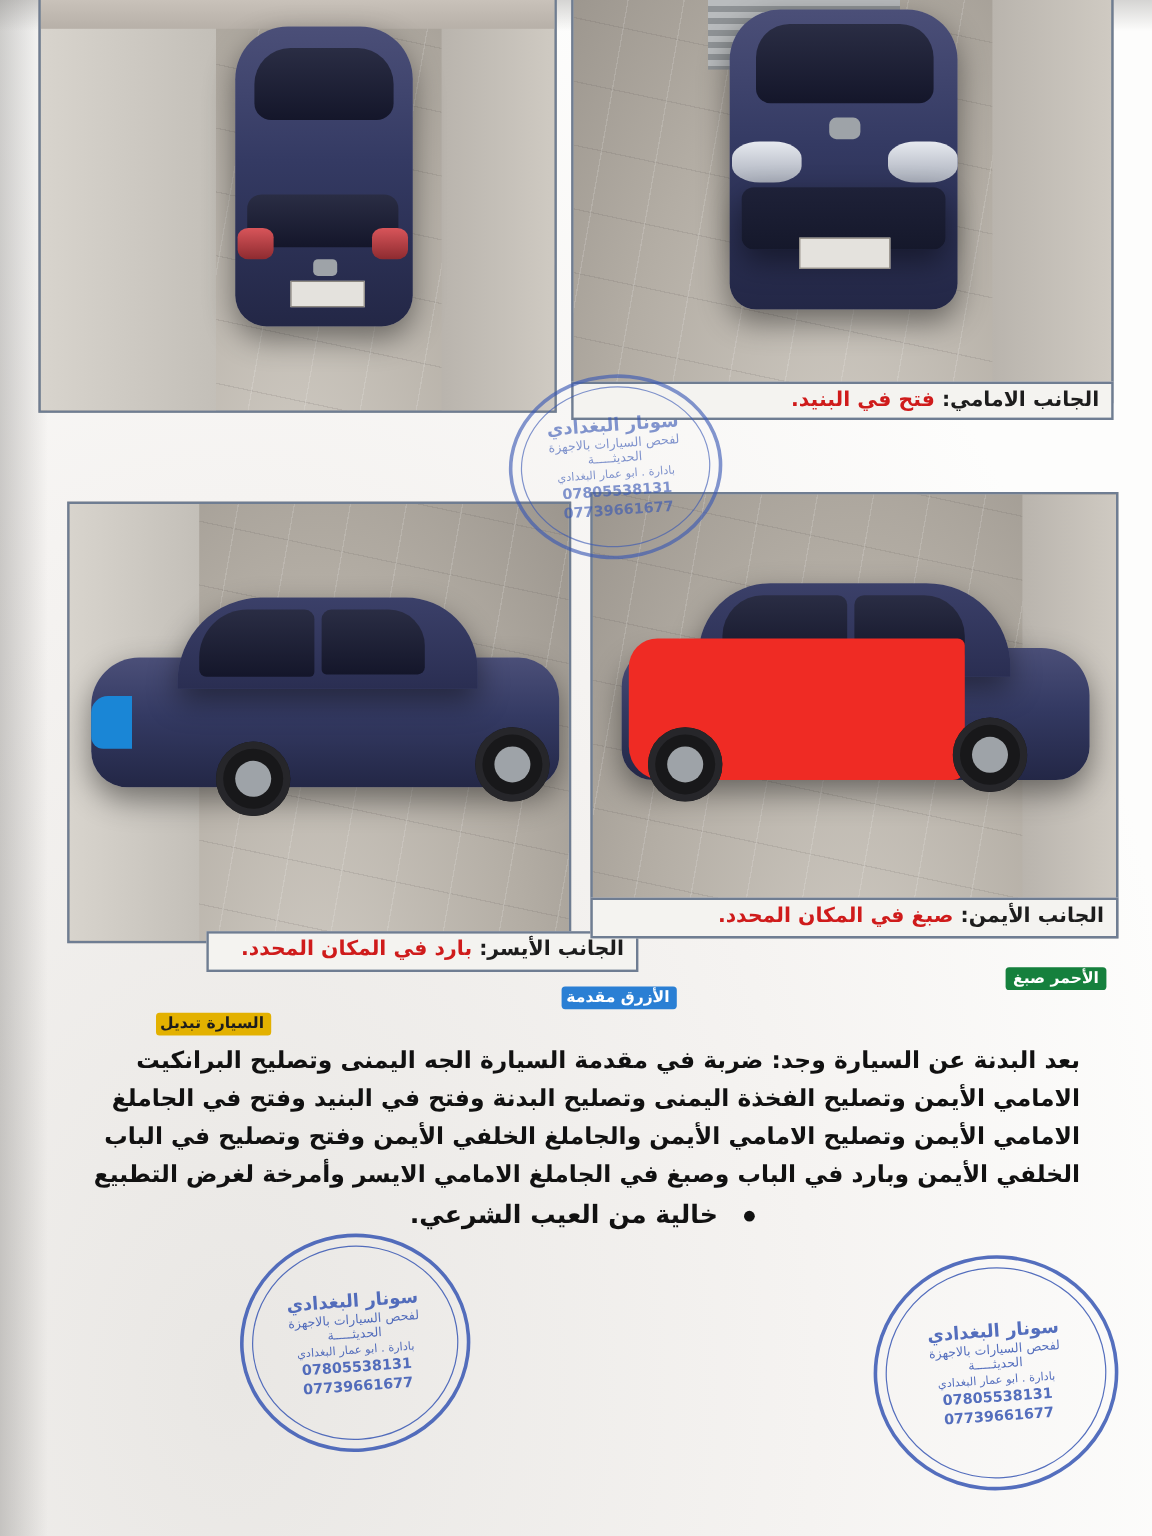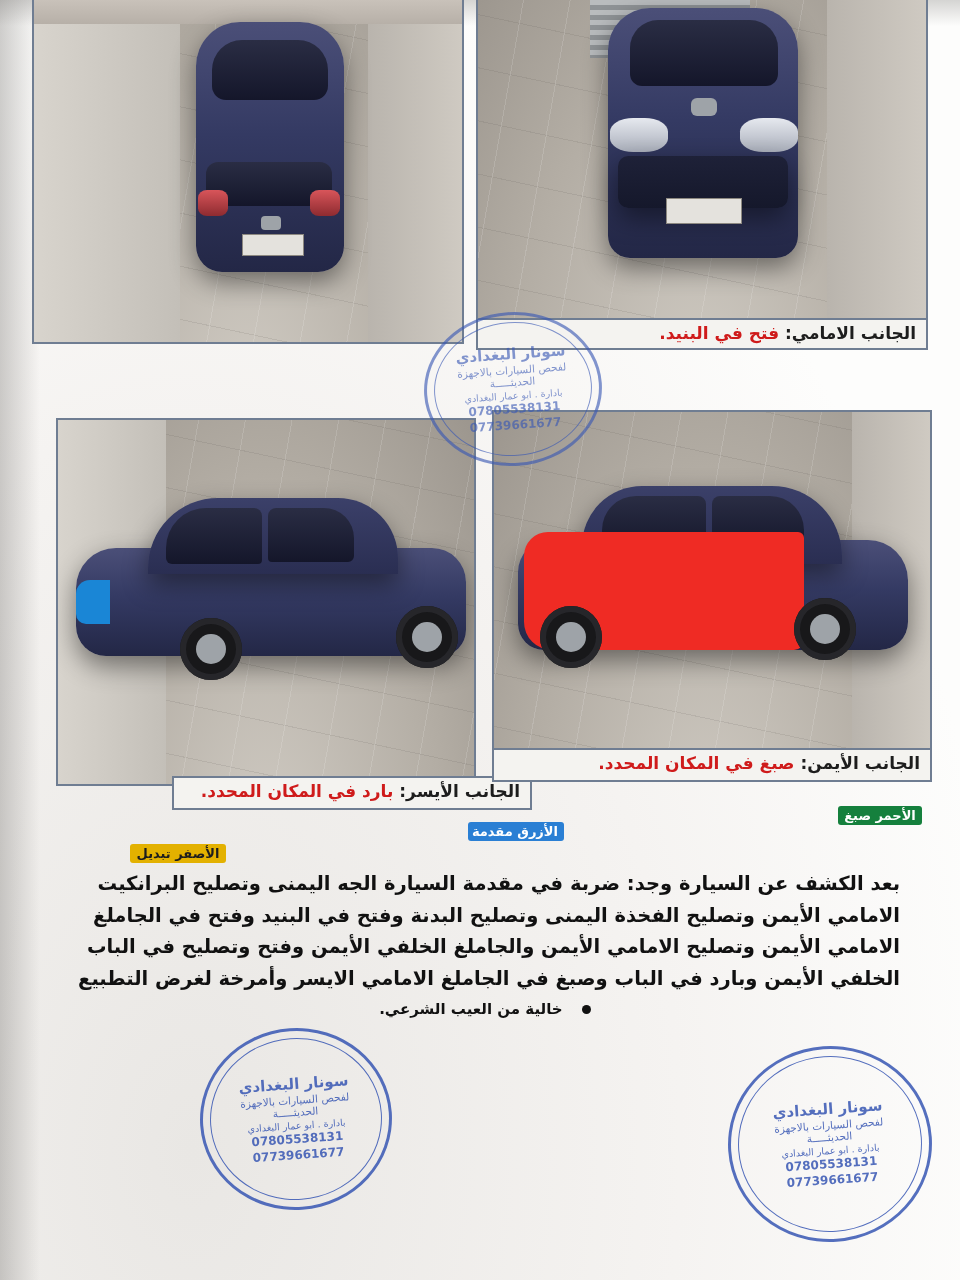--- a/index.html
+++ b/index.html
@@ -189,21 +189,21 @@
     font-weight: bold;
   }
   .report .lead { color: #111; }
   .bullet-line {
     position: absolute;
     left: 70px;
     top: 1000px;
     width: 830px;
     direction: rtl;
     text-align: center;
-    font-size: 15px;
+    font-size: 21px;
     font-weight: bold;
     color: #111;
   }
   .bullet-line .dot {
     display: inline-block;
     width: 9px; height: 9px;
     background: #111;
     border-radius: 50%;
     margin-left: 14px;
     vertical-align: middle;
@@ -326,24 +326,24 @@
       <span class="val">بارد في المكان المحدد.</span>
     </div>
     <div class="caption cap-right">
       <span>الجانب الأيمن:</span>
       <span class="val">صبغ في المكان المحدد.</span>
     </div>
   </div>
 
   <div class="chip chip-red">الأحمر صبغ</div>
   <div class="chip chip-blue">الأزرق مقدمة</div>
-  <div class="chip chip-yellow">الأصفر تبديل</div>
+  <div class="chip chip-yellow">السيارة تبديل</div>
 
   <div class="report">
-    <span class="lead">بعد الكشف عن السيارة وجد:</span>
+    <span class="lead">بعد البدنة عن السيارة وجد:</span>
     <span>ضربة في مقدمة السيارة الجه اليمنى وتصليح البرانكيت الامامي الأيمن وتصليح الفخذة اليمنى وتصليح البدنة وفتح في البنيد وفتح في الجاملغ الامامي الأيمن وتصليح الامامي الأيمن والجاملغ الخلفي الأيمن وفتح وتصليح في الباب الخلفي الأيمن وبارد في الباب وصبغ في الجاملغ الامامي الايسر وأمرخة لغرض التطبيع</span>
   </div>
 
   <div class="bullet-line">
     <span class="dot"></span>
     <span>خالية من العيب الشرعي.</span>
   </div>
 
   <div class="stamp stamp-top">
     <div class="inner-ring"></div>

